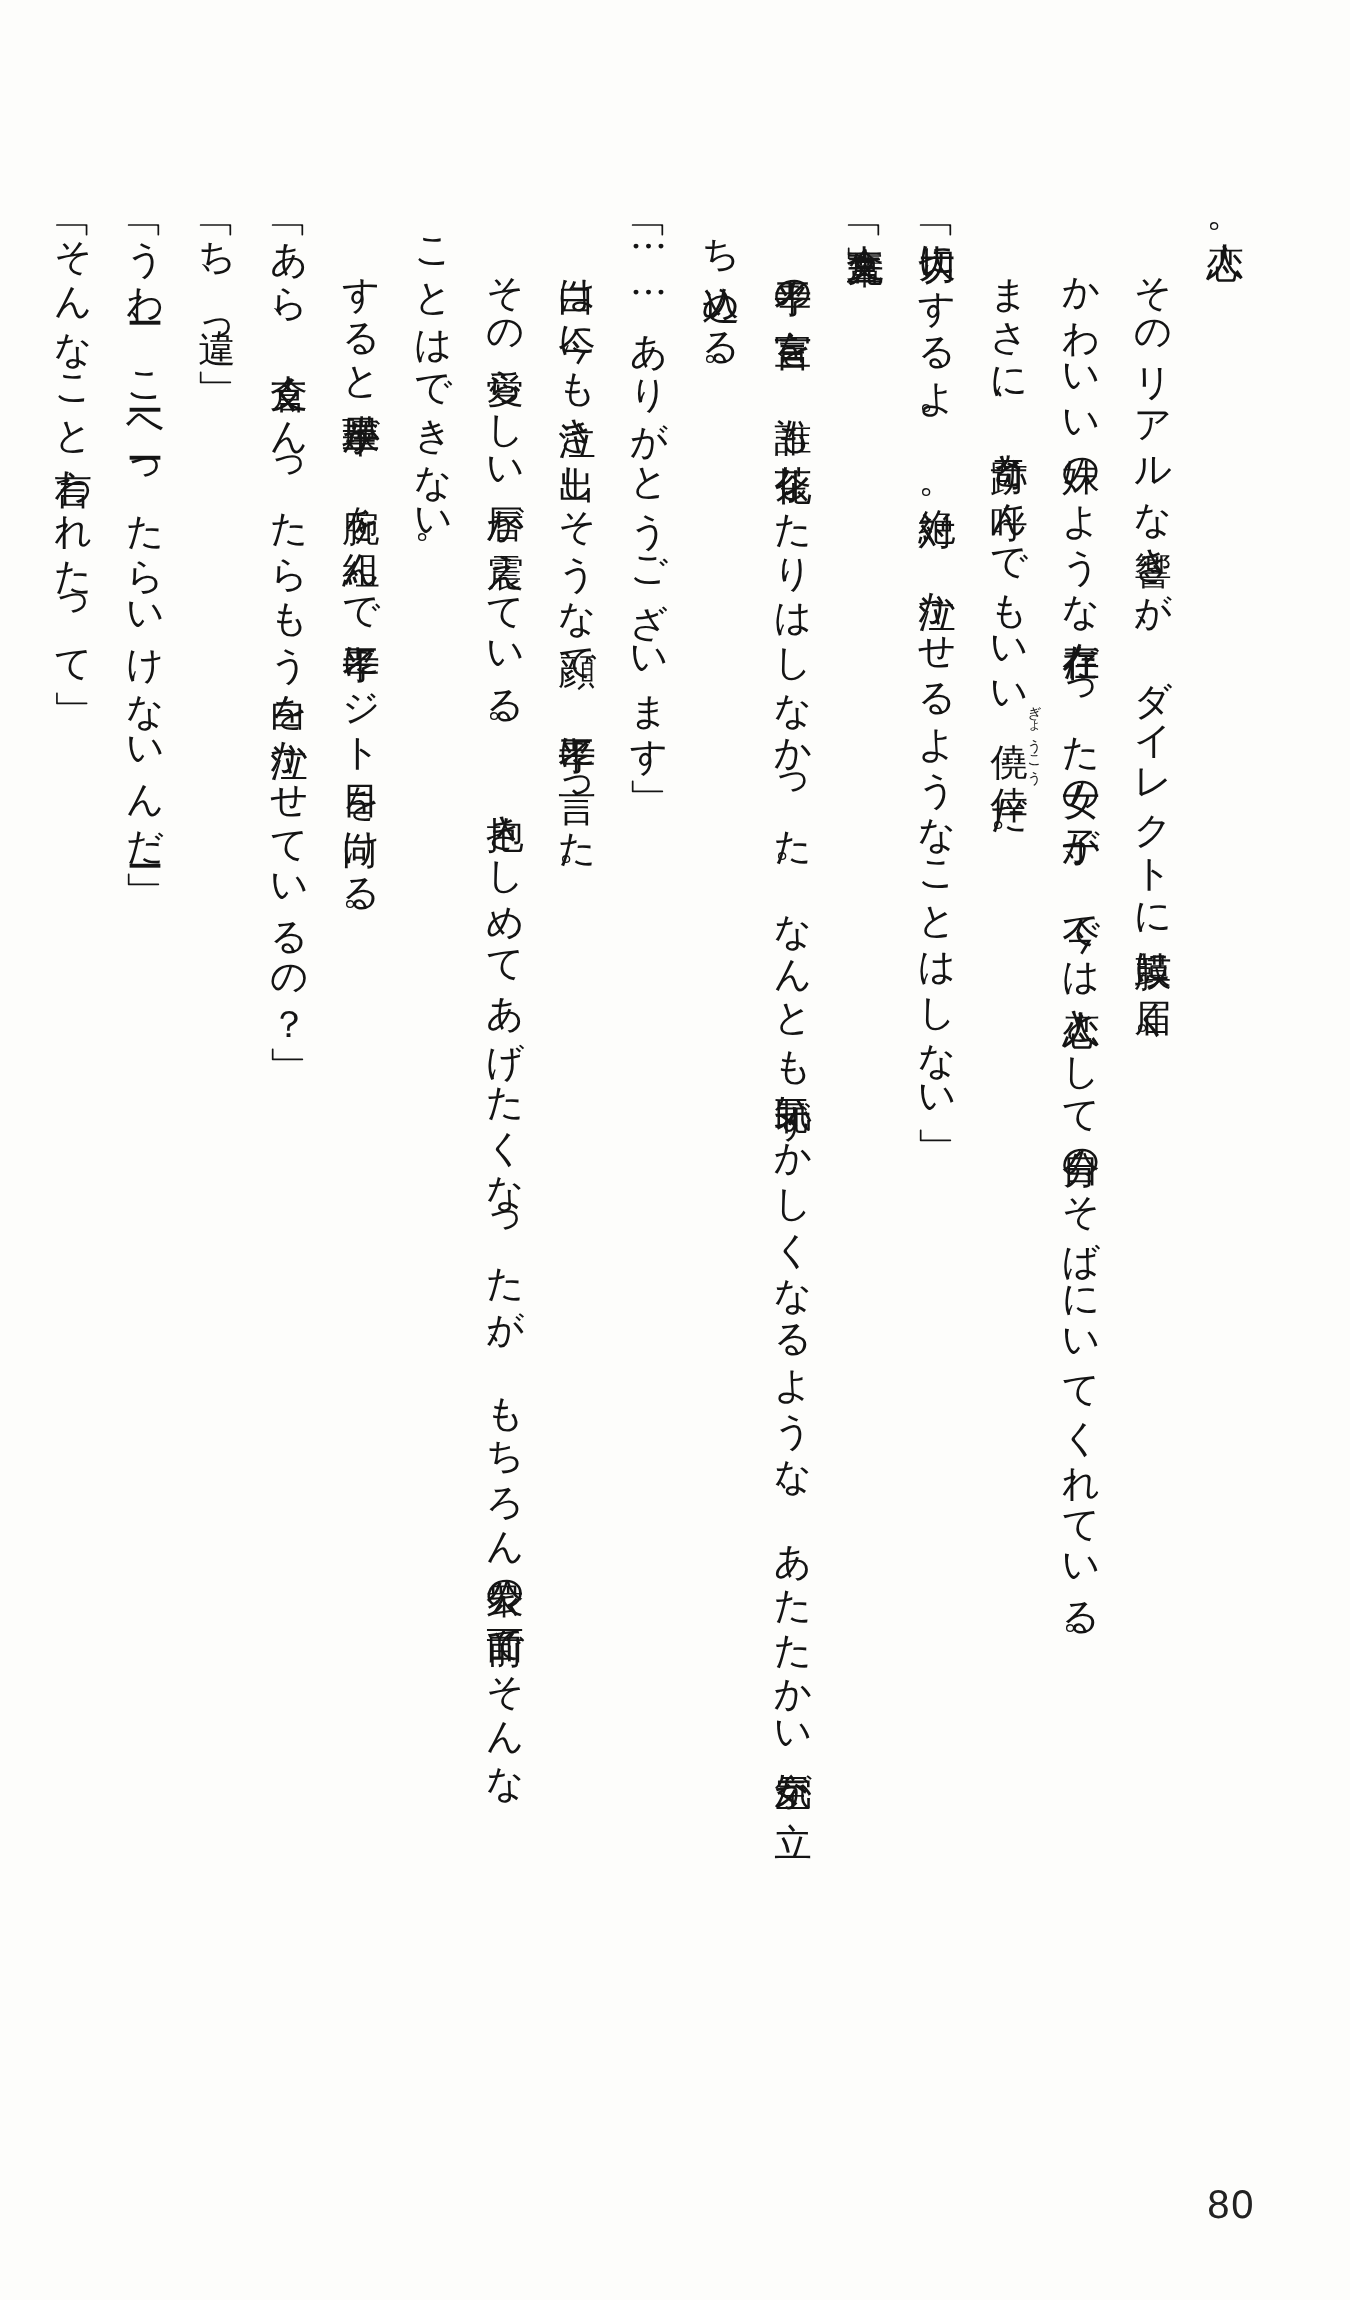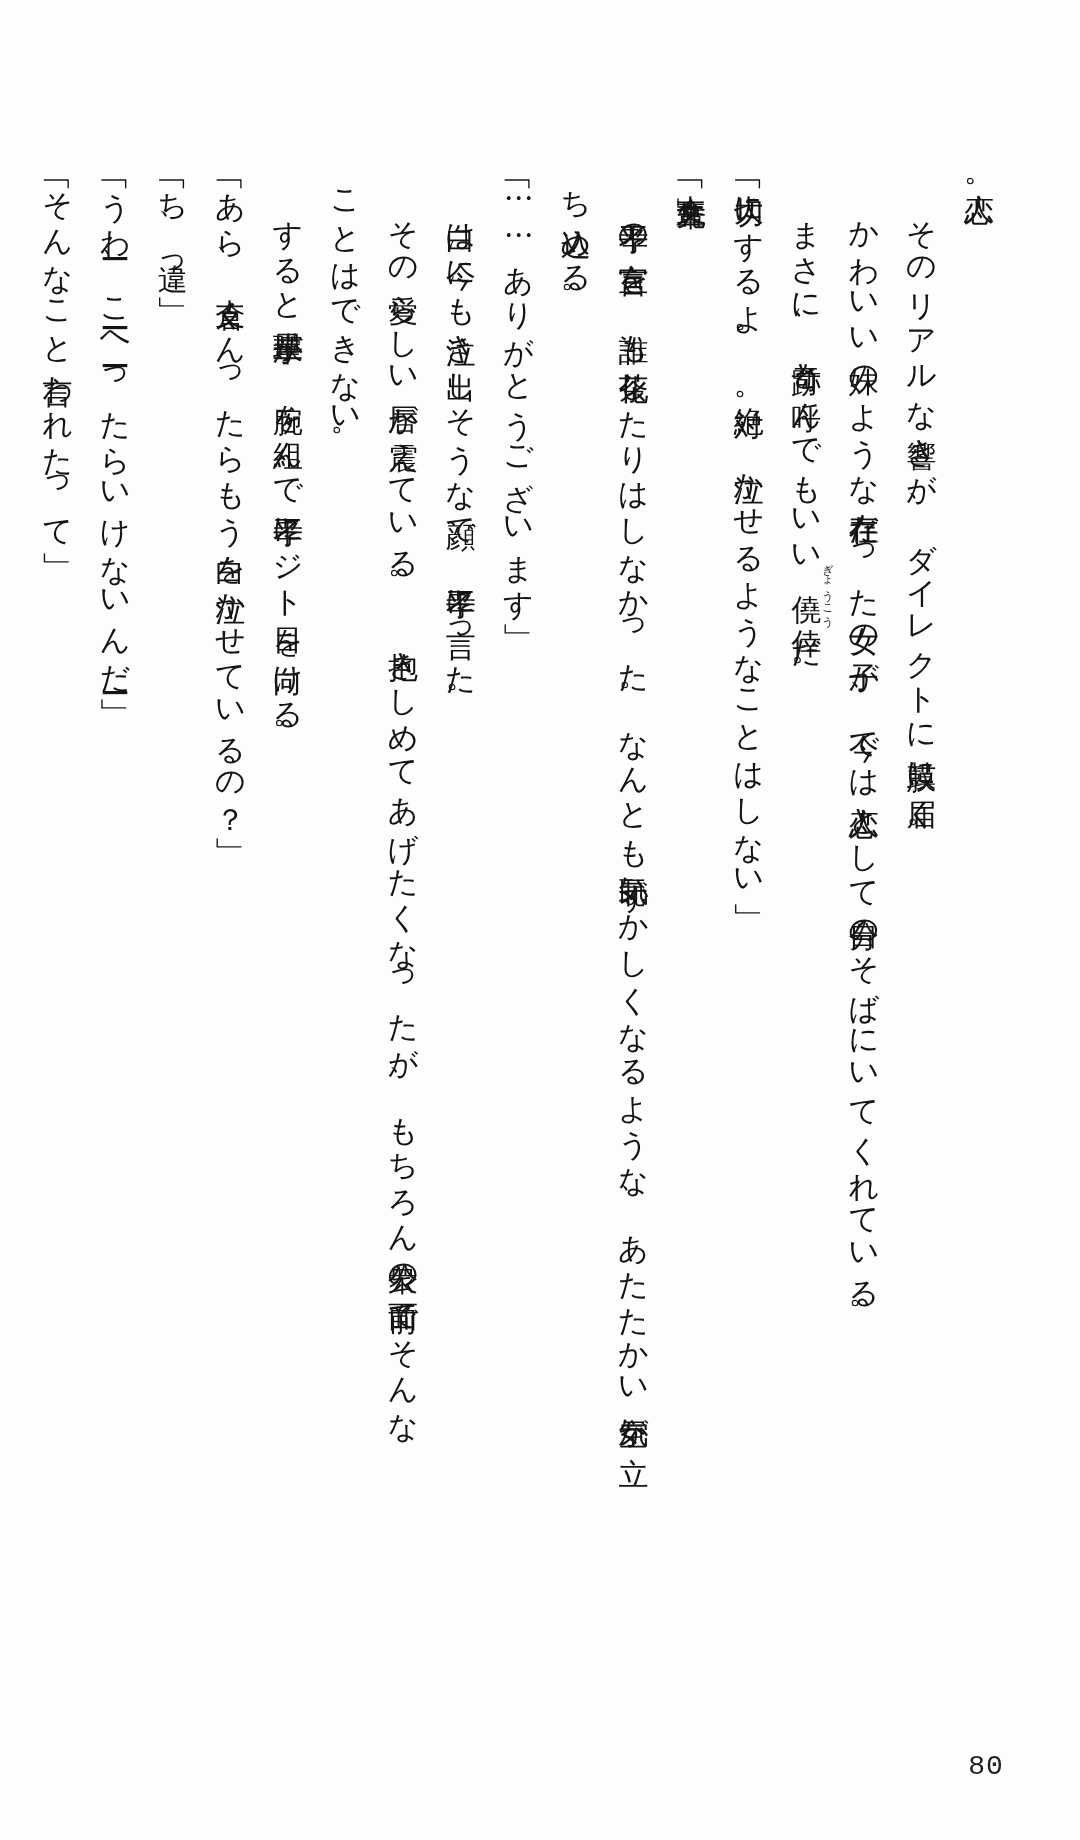--- a/index.html
+++ b/index.html
@@ -55,22 +55,22 @@
     font-size: 0.38em;
     letter-spacing: 0;
     line-height: 1;
     color: #222;
   }
 
   .page-number {
     position: absolute;
     right: 76px;
     bottom: 58px;
-    font-size: 28px;
-    font-family: Liberation Mono, monospace;
+    font-size: 32px;
+    font-family: Liberation Sans, sans-serif;
     color: #222;
     letter-spacing: 0.04em;
   }
 </style>
 </head>
 <body>
 
 <div class="page">
 
   <div class="text-block">

